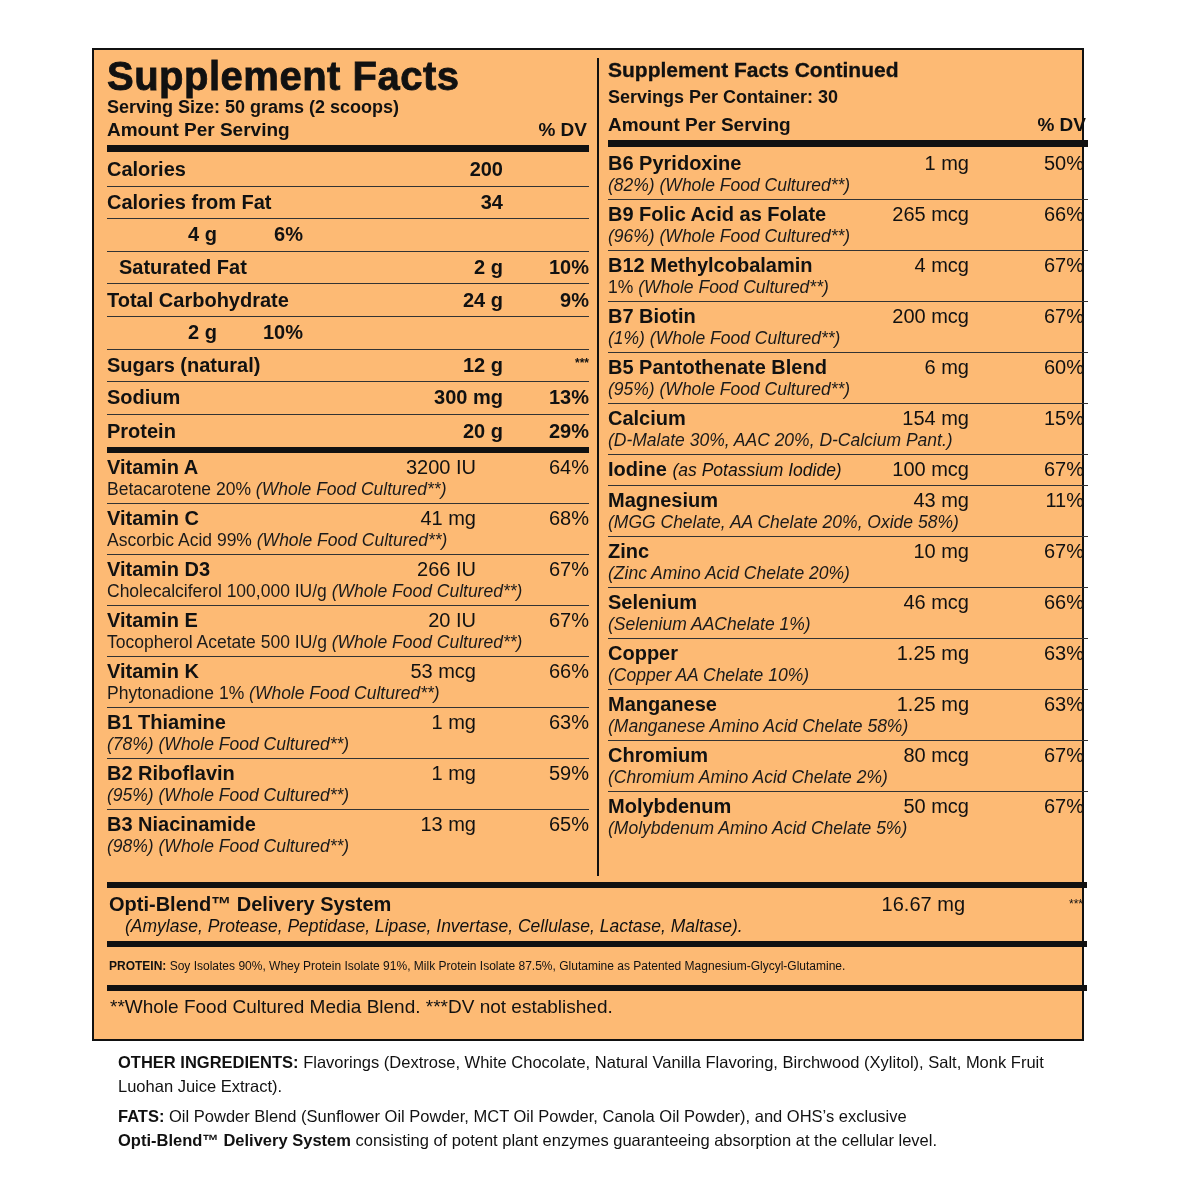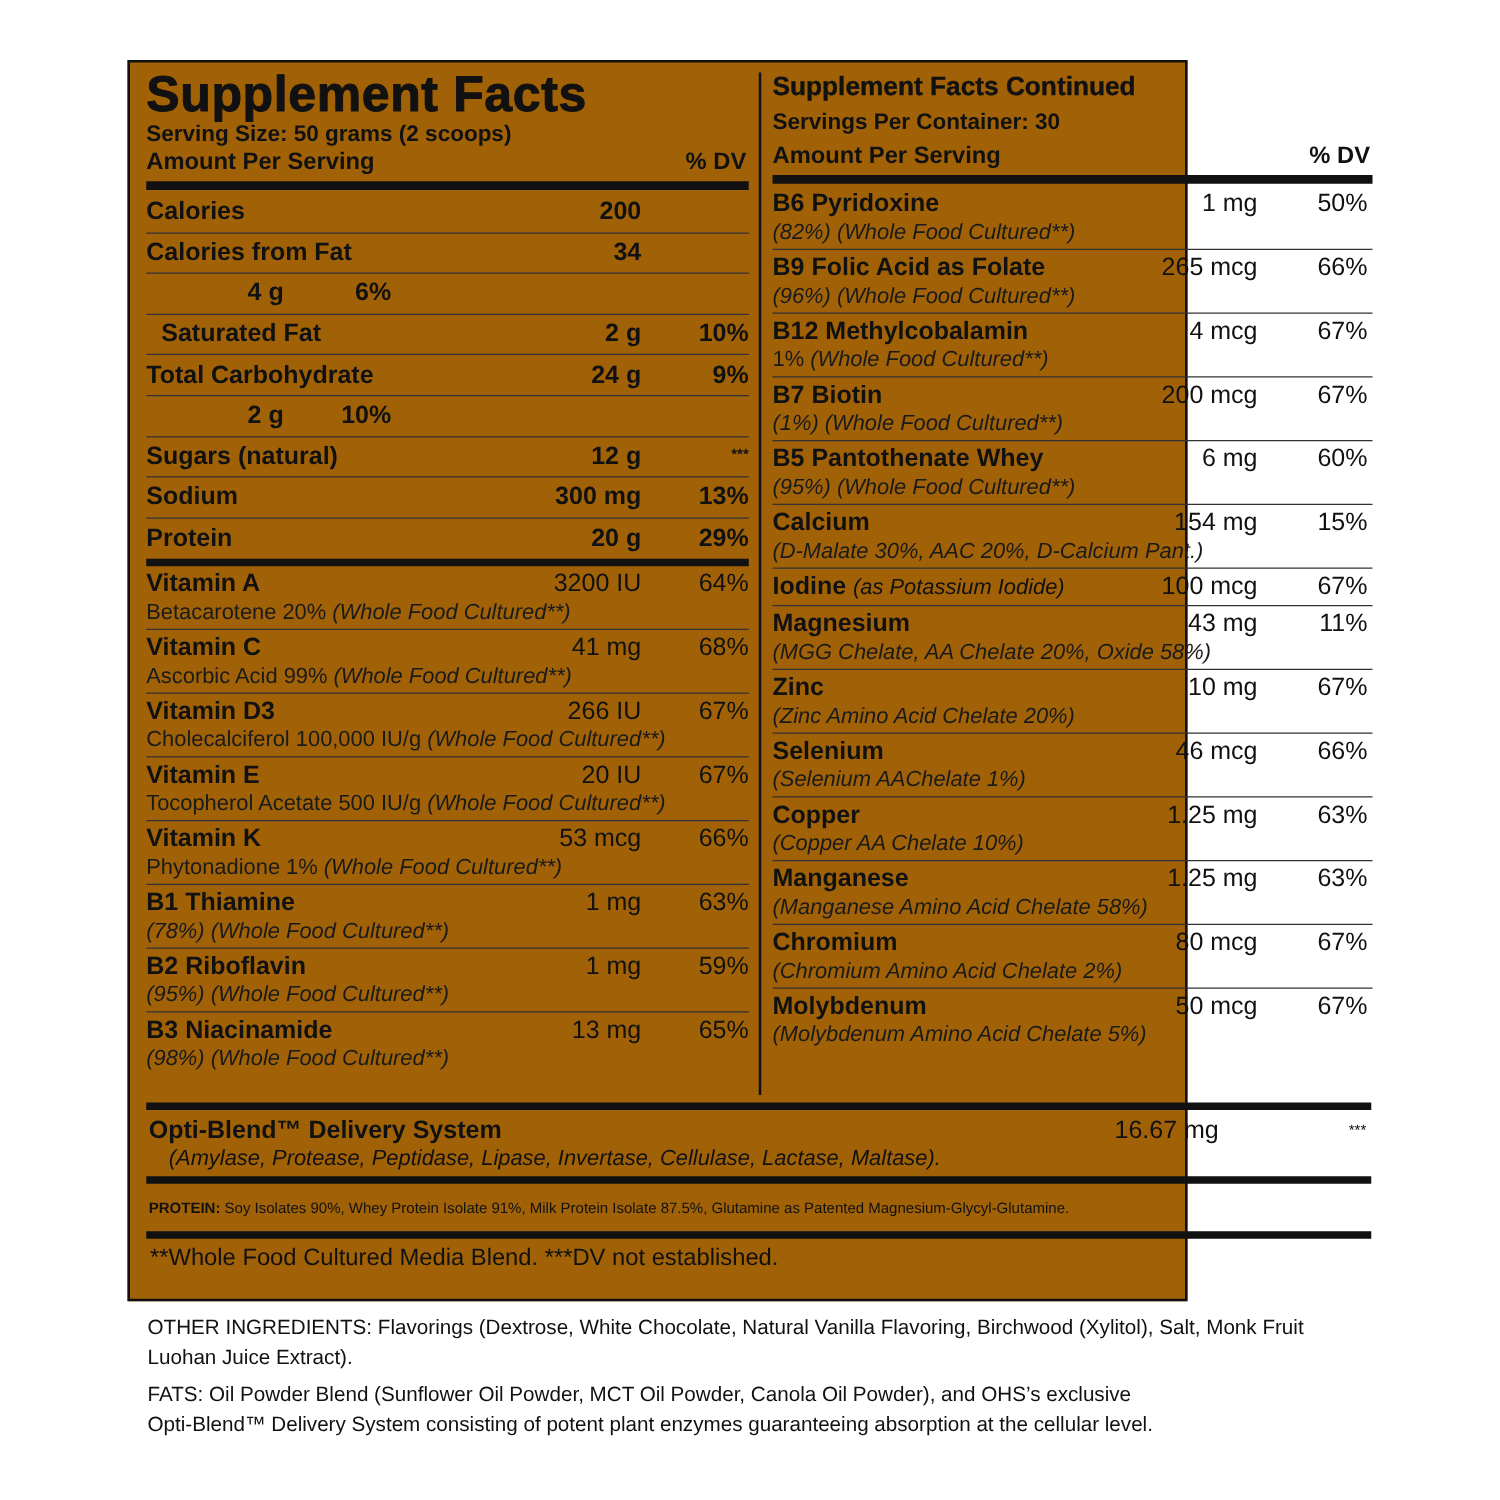--- a/index.html
+++ b/index.html
@@ -1,21 +1,21 @@
 <!DOCTYPE html>
 <html><head>
 <meta charset="utf-8">
 <style>
   * { box-sizing: border-box; margin: 0; padding: 0; }
   html, body { width: 1200px; height: 1200px; background: #ffffff; overflow: hidden; }
   body { font-family: "Liberation Sans", sans-serif; color: #111; position: relative; }
 
   .panel {
-    position: absolute; left: 102px; top: 48px; width: 848px; height: 993px;
-    border: 2px solid #111; background: #a16207;
+    position: absolute; left: 92px; top: 48px; width: 992px; height: 993px;
+    border: 2px solid #111; background: #fdba74;
   }
 
   
   .col { position: absolute; top: 0; }
   .col-left { left: 13px; width: 482px; }
   .col-right { left: 514px; width: 480px; }
   .vdivider { position: absolute; left: 503px; top: 8px; width: 2px; height: 818px; background: #111; }
 
   .big-title { font-weight: 900; font-size: 40px; line-height: 40px; margin-top: 6px; letter-spacing: 0.5px; -webkit-text-stroke: 0.8px #111; }
   .sub-title { font-weight: 900; font-size: 21px; line-height: 24px; margin-top: 8px; -webkit-text-stroke: 0.3px #111; }
@@ -31,21 +31,21 @@
   .row-simple .amt { width: 110px; text-align: right; }
   .row-simple .dv { width: 86px; text-align: right; }
   .row-simple .dv.stars { font-size: 12px; align-self: flex-start; padding-top: 6px; }
   .row-simple.indent .label { padding-left: 12px; }
   .row-simple.last { border-bottom: none; }
 
   .row-nut { border-bottom: 1.5px solid #333; padding: 2px 0 3px 0; }
   .row-nut .line1 { display: flex; font-size: 20px; line-height: 24px; }
   .row-nut .line1 .label { flex: 1; font-weight: 600; }
   .row-nut .line1 .amt { width: 130px; text-align: right; font-weight: normal; }
-  .row-nut .line1 .dv { width: 86px; text-align: right; font-weight: normal; }
+  .row-nut .line1 .dv { width: 86px; text-align: right; font-weight: normal; margin-left: 27px; }
   .row-nut .line2 { font-size: 17.5px; line-height: 21px; color: #1a1a1a; white-space: nowrap; }
   .row-nut .line2 em { font-style: italic; }
   .row-nut.last { border-bottom: none; }
   .row-nut .inline-note { font-weight: normal; font-style: italic; font-size: 17.5px; }
 
   .col-right .row-nut .line1 .amt { width: 120px; }
   .col-right .row-nut .line1 .dv { width: 92px; padding-right: 4px; }
 
   .bottom-section { position: absolute; left: 13px; top: 832px; width: 980px; }
   .thick-full { height: 6px; background: #111; }
@@ -54,21 +54,21 @@
   .blend-line1 .label { flex: 1; font-weight: bold; }
   .blend-line1 .amt { width: 160px; text-align: right; margin-right: 62px; }
   .blend-line1 .dv { width: 60px; text-align: right; font-size: 12px; padding-right: 4px; }
   .blend-line2 { font-size: 17.5px; font-style: italic; line-height: 22px; padding-left: 16px; }
   .protein-row { padding: 6px 0 6px 2px; font-size: 12px; line-height: 26px; }
   .protein-row b { font-weight: bold; }
   .footnote { font-size: 19px; padding: 6px 0 0 3px; line-height: 20px; }
 
   .outside { position: absolute; left: 118px; top: 1050px; width: 980px; font-size: 16.5px; line-height: 24px; }
   .outside p { margin-bottom: 6px; }
-  .outside b { font-weight: normal; }
+  .outside b { font-weight: bold; }
 </style>
 </head>
 <body>
 
 <div class="panel">
 
   <div class="col col-left">
     <div class="big-title">Supplement Facts</div>
     <div class="meta">Serving Size: 50 grams (2 scoops)</div>
     <div class="amount-hdr">
@@ -231,21 +231,21 @@
         <div class="row-nut">
           <div class="line1">
             <span class="label"><span>B7 Biotin</span></span>
             <span class="amt">200 mcg</span>
             <span class="dv">67%</span>
           </div>
           <div class="line2"><span></span><em>(1%) (Whole Food Cultured**)</em></div>
         </div>
         <div class="row-nut">
           <div class="line1">
-            <span class="label"><span>B5 Pantothenate Whey</span></span>
+            <span class="label"><span>B5 Pantothenate Blend</span></span>
             <span class="amt">6 mg</span>
             <span class="dv">60%</span>
           </div>
           <div class="line2"><span></span><em>(95%) (Whole Food Cultured**)</em></div>
         </div>
         <div class="row-nut">
           <div class="line1">
             <span class="label"><span>Calcium</span></span>
             <span class="amt">154 mg</span>
             <span class="dv">15%</span>

